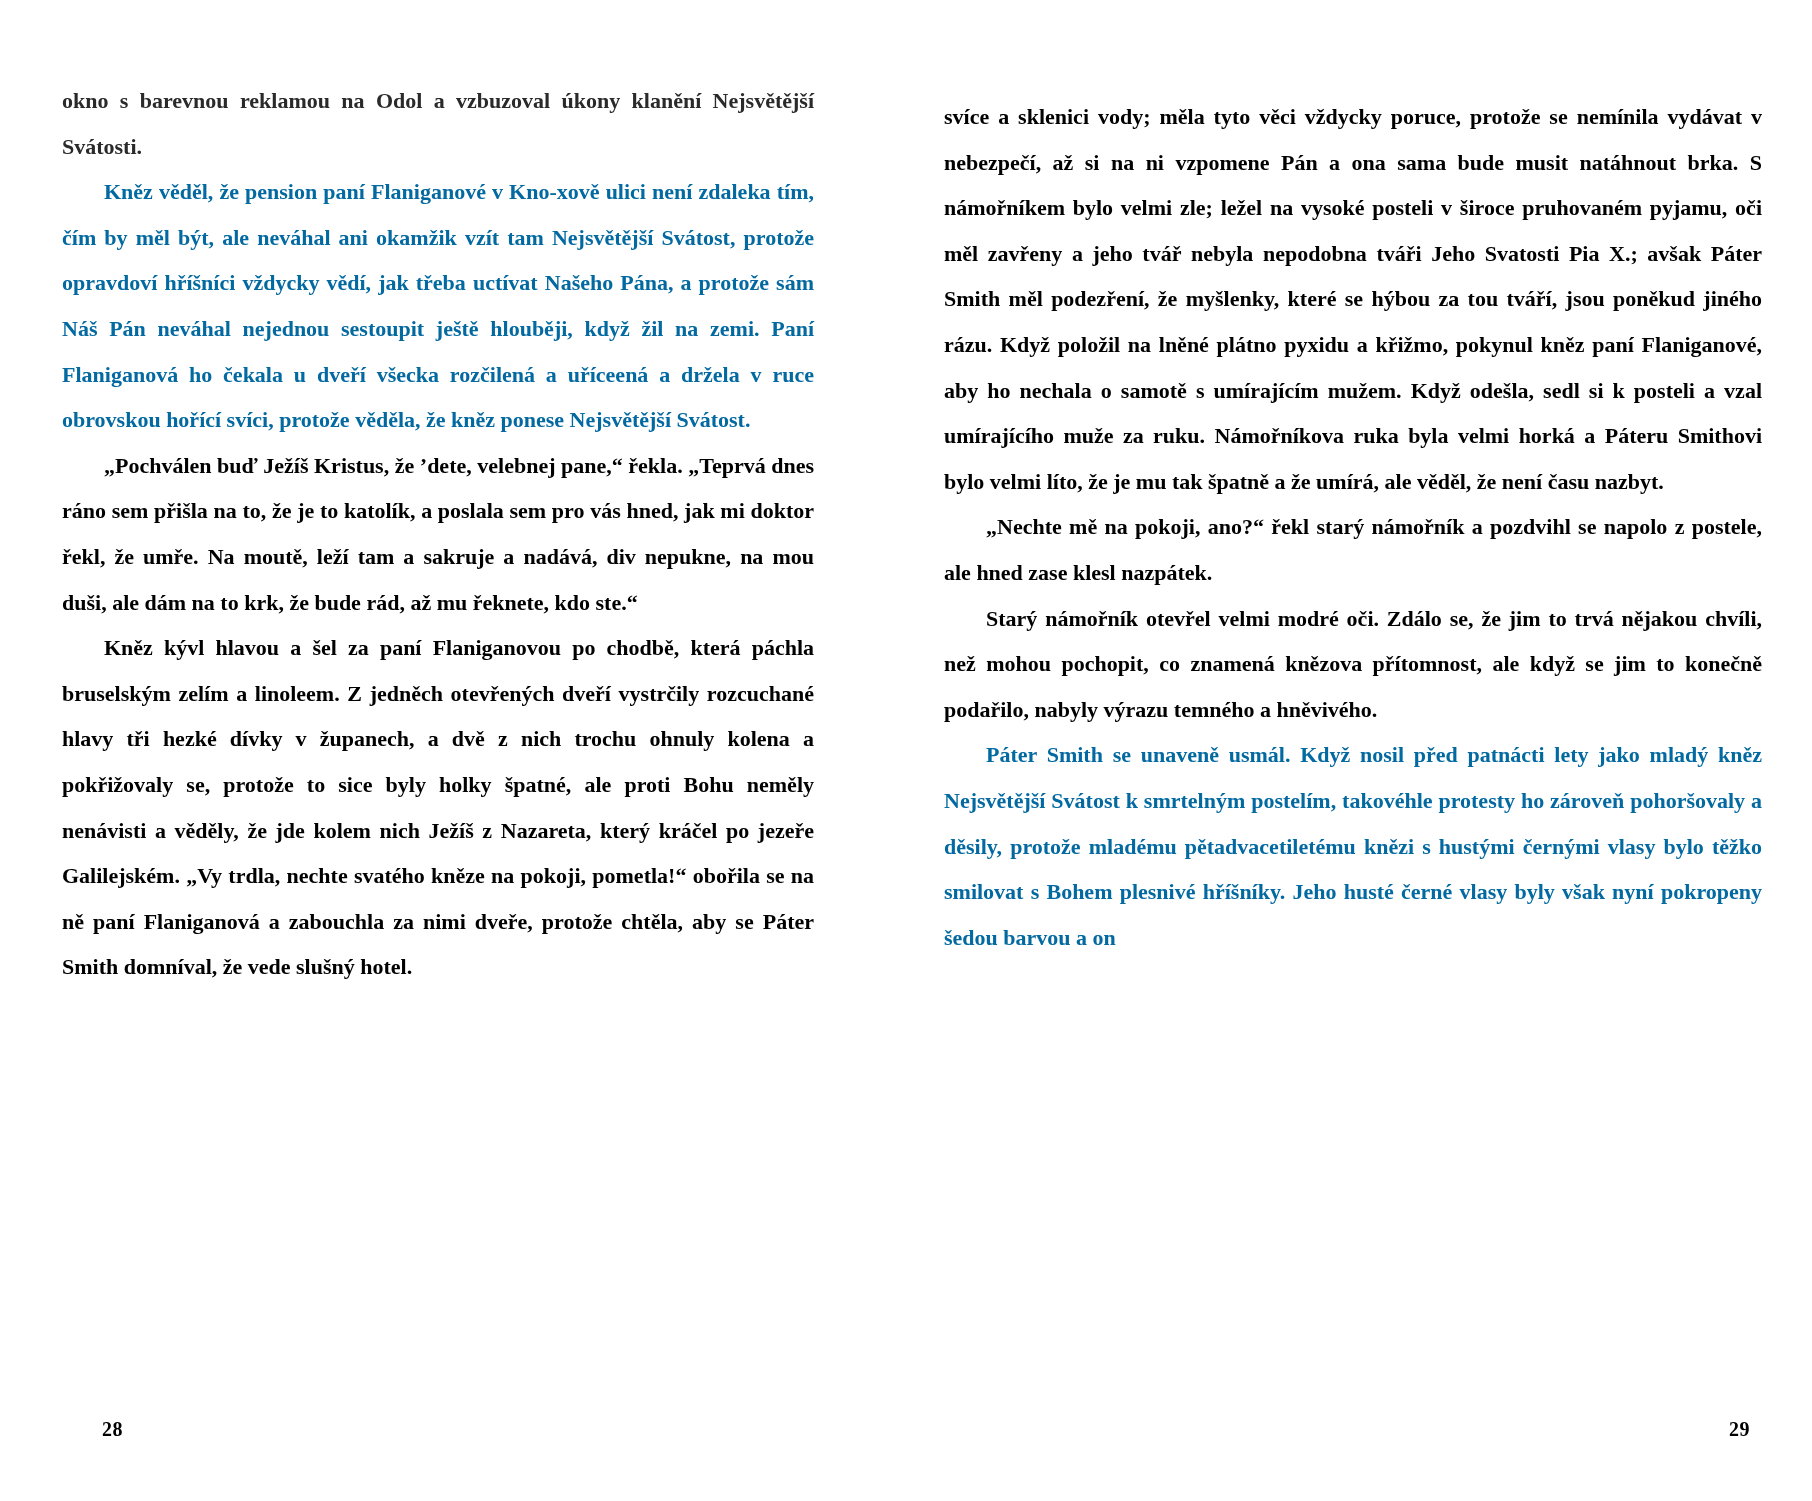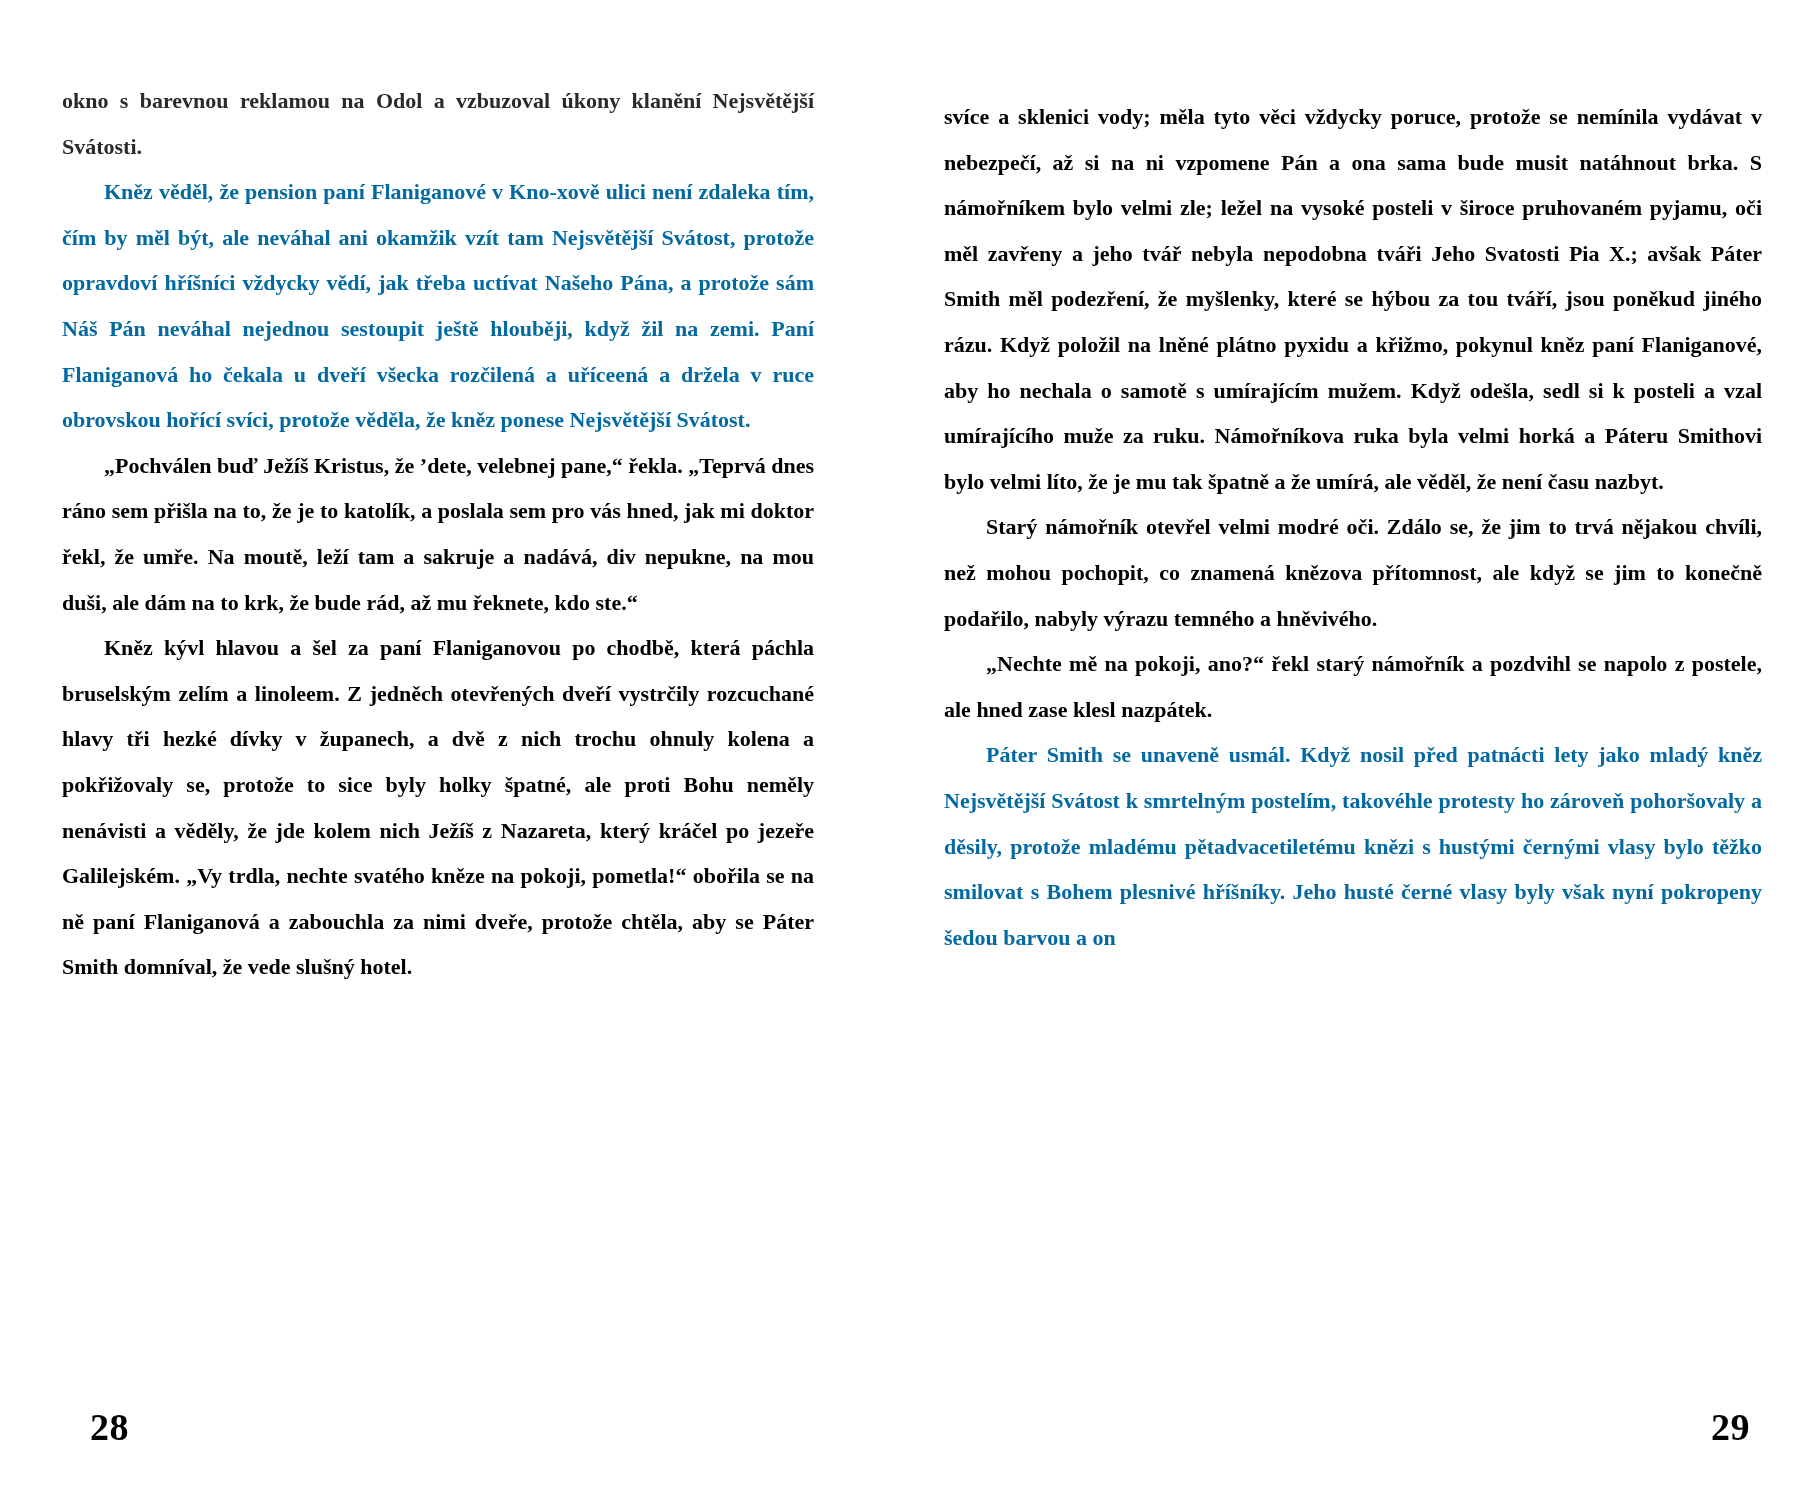--- a/index.html
+++ b/index.html
@@ -50,24 +50,25 @@
     -webkit-hyphens: manual;
   }
   .body-text p {
     margin: 0;
   }
   .body-text p.indent {
     text-indent: 42px;
   }
   .folio {
     position: absolute;
-    bottom: 52px;
-    font-size: 38px;
+    bottom: 60px;
+    font-size: 20px;
     font-weight: bold;
     letter-spacing: 0.5px;
+    margin-left: 12px;
   }
   .folio-left {
     left: 90px;
   }
   .folio-right {
     right: 62px;
     text-align: right;
   }
   
   .faded {
@@ -89,22 +90,22 @@
         <p class="faded">okno s barevnou reklamou na Odol a vzbuzoval úkony klanění Nejsvětější Svátosti.</p>
         <p class="indent faded2">Kněz věděl, že pension paní Flaniganové v Kno-xově ulici není zdaleka tím, čím by měl být, ale neváhal ani okamžik vzít tam Nejsvětější Svátost, protože opravdoví hříšníci vždycky vědí, jak třeba uctívat Našeho Pána, a protože sám Náš Pán neváhal nejednou sestoupit ještě hlouběji, když žil na zemi. Paní Flaniganová ho čekala u dveří všecka rozčilená a uříceená a držela v ruce obrovskou hořící svíci, protože věděla, že kněz ponese Nejsvětější Svátost.</p>
         <p class="indent">„Pochválen buď Ježíš Kristus, že ’dete, velebnej pane,“ řekla. „Teprvá dnes ráno sem přišla na to, že je to katolík, a poslala sem pro vás hned, jak mi doktor řekl, že umře. Na moutě, leží tam a sakruje a nadává, div nepukne, na mou duši, ale dám na to krk, že bude rád, až mu řeknete, kdo ste.“</p>
         <p class="indent">Kněz kývl hlavou a šel za paní Flaniganovou po chodbě, která páchla bruselským zelím a linoleem. Z jedněch otevřených dveří vystrčily rozcuchané hlavy tři hezké dívky v županech, a dvě z nich trochu ohnuly kolena a pokřižovaly se, protože to sice byly holky špatné, ale proti Bohu neměly nenávisti a věděly, že jde kolem nich Ježíš z Nazareta, který kráčel po jezeře Galilejském. „Vy trdla, nechte svatého kněze na pokoji, pometla!“ obořila se na ně paní Flaniganová a zabouchla za nimi dveře, protože chtěla, aby se Páter Smith domníval, že vede slušný hotel.</p>
       </div>
     </div>
 
     <div class="leaf leaf-right">
       <div class="body-text">
         <p>svíce a sklenici vody; měla tyto věci vždycky poruce, protože se nemínila vydávat v nebezpečí, až si na ni vzpomene Pán a ona sama bude musit natáhnout brka. S námořníkem bylo velmi zle; ležel na vysoké posteli v široce pruhovaném pyjamu, oči měl zavřeny a jeho tvář nebyla nepodobna tváři Jeho Svatosti Pia X.; avšak Páter Smith měl podezření, že myšlenky, které se hýbou za tou tváří, jsou poněkud jiného rázu. Když položil na lněné plátno pyxidu a křižmo, pokynul kněz paní Flaniganové, aby ho nechala o samotě s umírajícím mužem. Když odešla, sedl si k posteli a vzal umírajícího muže za ruku. Námořníkova ruka byla velmi horká a Páteru Smithovi bylo velmi líto, že je mu tak špatně a že umírá, ale věděl, že není času nazbyt.</p>
+        <p class="indent">„Nechte mě na pokoji, ano?“ řekl starý námořník a pozdvihl se napolo z postele, ale hned zase klesl nazpátek.</p>
         <p class="indent">Starý námořník otevřel velmi modré oči. Zdálo se, že jim to trvá nějakou chvíli, než mohou pochopit, co znamená knězova přítomnost, ale když se jim to konečně podařilo, nabyly výrazu temného a hněvivého.</p>
-        <p class="indent">„Nechte mě na pokoji, ano?“ řekl starý námořník a pozdvihl se napolo z postele, ale hned zase klesl nazpátek.</p>
         <p class="indent faded2">Páter Smith se unaveně usmál. Když nosil před patnácti lety jako mladý kněz Nejsvětější Svátost k smrtelným postelím, takovéhle protesty ho zároveň pohoršovaly a děsily, protože mladému pětadvacetiletému knězi s hustými černými vlasy bylo těžko smilovat s Bohem plesnivé hříšníky. Jeho husté černé vlasy byly však nyní pokropeny šedou barvou a on</p>
       </div>
     </div>
 
   </div>
 
   <div class="folio folio-left">28</div>
   <div class="folio folio-right">29</div>
 
 </div>

